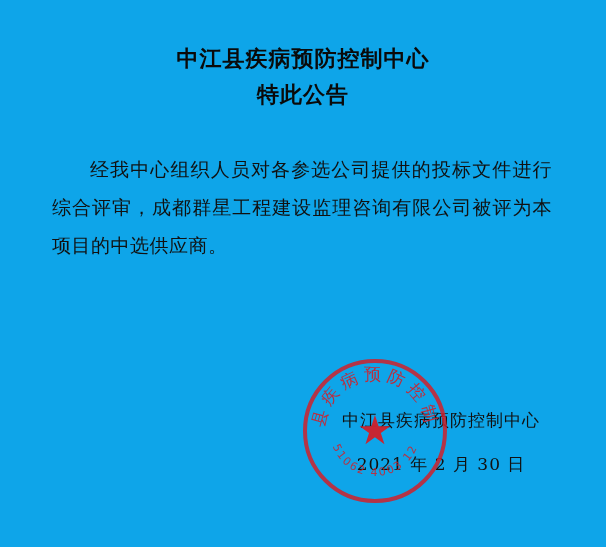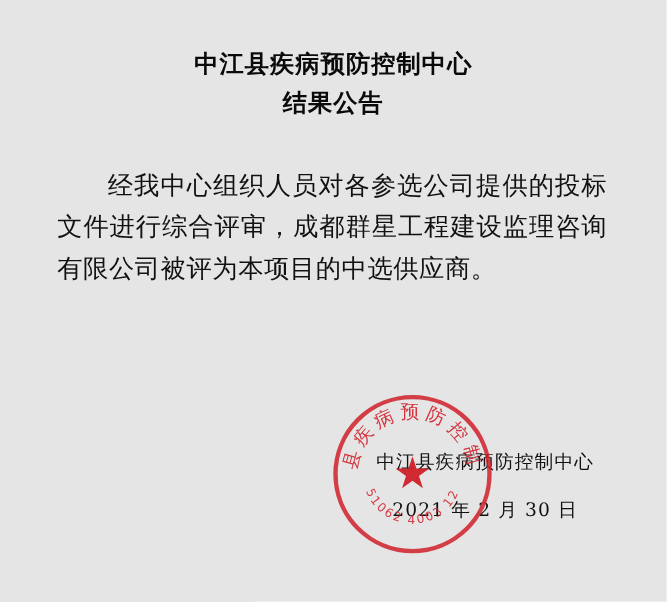--- a/index.html
+++ b/index.html
@@ -11,40 +11,40 @@
     height: 547px;
     background: #ffffff;
     font-family: "DejaVu Serif", "Liberation Serif", serif;
     color: #000000;
     overflow: hidden;
   }
   .page {
     position: relative;
     width: 606px;
     height: 547px;
-    background: #e5e5e5;
+    background: #0ea5e9;
     box-sizing: border-box;
   }
   .title-block {
     padding-top: 40px;
     text-align: center;
   }
   .title-line {
     font-size: 22px;
     font-weight: bold;
     letter-spacing: 1px;
     line-height: 36px;
     color: #0a0a0a;
   }
   .body-block {
     margin-top: 38px;
     padding: 0 54px 0 52px;
   }
   .para {
-    font-size: 23px;
+    font-size: 19px;
     line-height: 38px;
     text-indent: 2em;
     text-align: justify;
     color: #111111;
     letter-spacing: 0.5px;
   }
   .para + .para {
     margin-top: 8px;
   }
   .signature {
@@ -74,21 +74,21 @@
     display: block;
   }
 </style>
 </head>
 <body>
 
 <div class="page">
 
   <div class="title-block">
     <div class="title-line">中江县疾病预防控制中心</div>
-    <div class="title-line">结果公告</div>
+    <div class="title-line">特此公告</div>
   </div>
 
   <div class="body-block">
     <p class="para">经我中心组织人员对各参选公司提供的投标文件进行综合评审，成都群星工程建设监理咨询有限公司被评为本项目的中选供应商。</p>
   </div>
 
   <div class="signature">
     <div class="sig-line">中江县疾病预防控制中心</div>
     <div class="sig-line">2021 年 2 月 30 日</div>
   </div>

